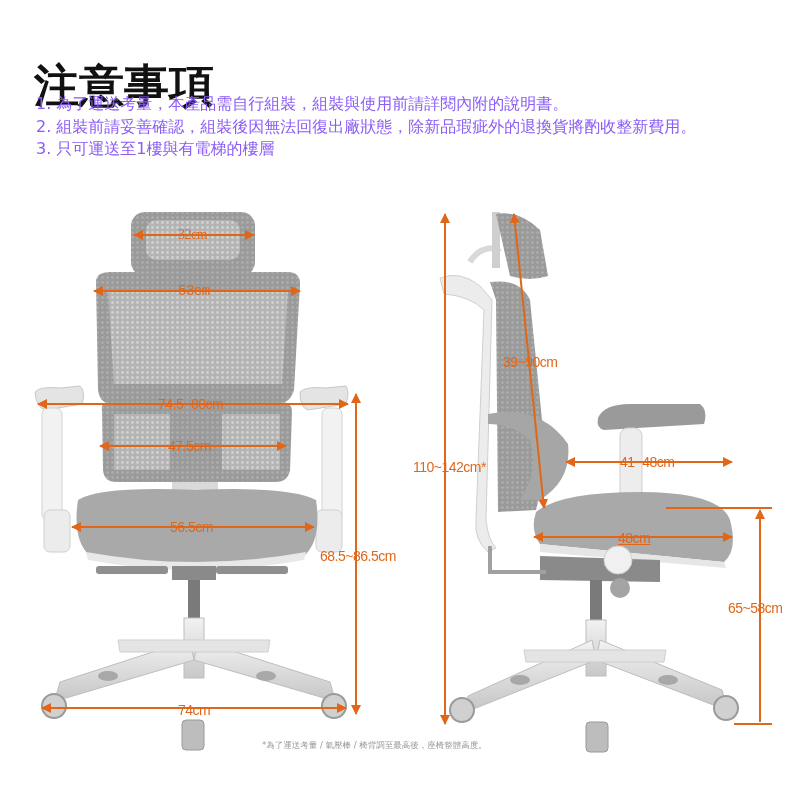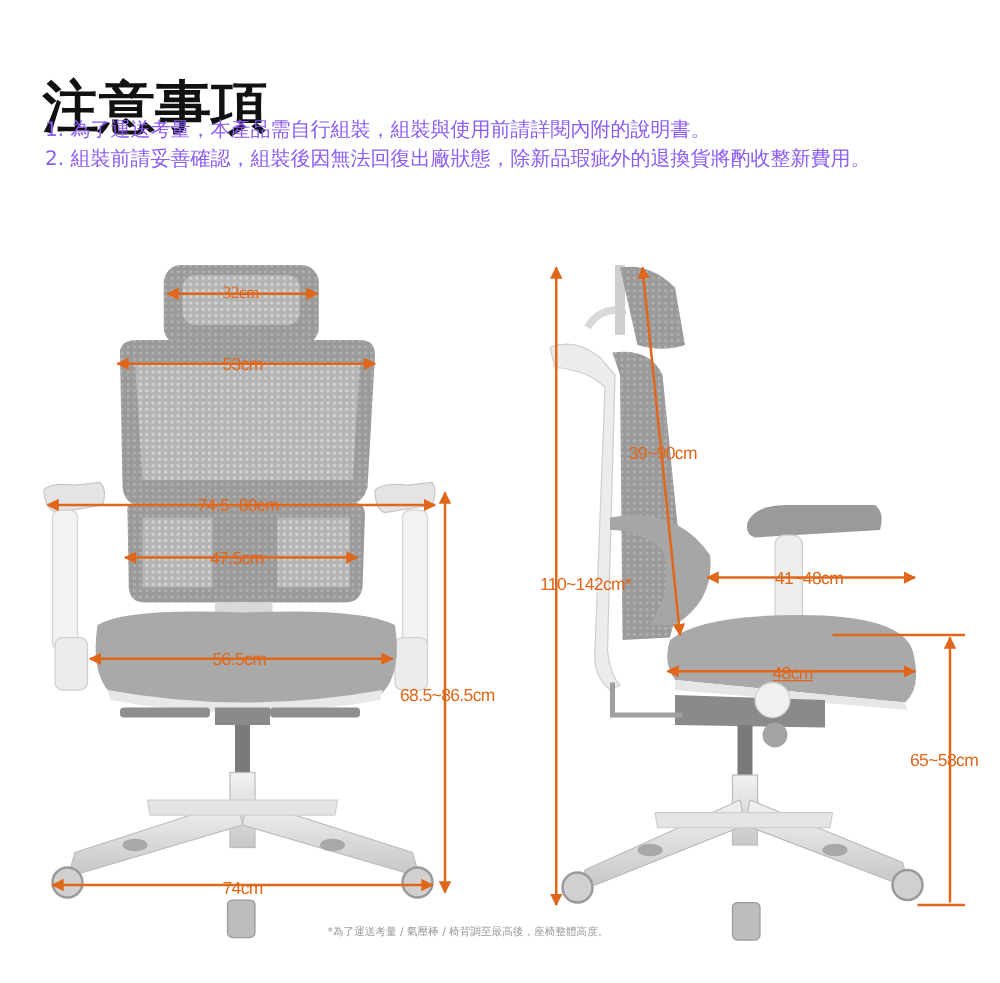--- a/index.html
+++ b/index.html
@@ -15,20 +15,21 @@
   .footnote { position:absolute; left:262px; top:740px; font-size:8.5px; color:#9a9a9a; white-space:nowrap; }
 </style>
 </head>
 <body>
 
 <h1 class="title">注意事項</h1>
 
 <ul class="notes">
   <li>1. 為了運送考量，本產品需自行組裝，組裝與使用前請詳閱內附的說明書。</li>
   <li>2. 組裝前請妥善確認，組裝後因無法回復出廠狀態，除新品瑕疵外的退換貨將酌收整新費用。</li>
+  <li>3. 只可運送至1樓與有電梯的樓層</li>
 </ul>
 
 <svg class="figure" viewBox="0 190 800 596" width="800" height="596" xmlns="http://www.w3.org/2000/svg">
   <defs>
     <pattern id="mesh" width="5" height="5" patternUnits="userSpaceOnUse">
       <rect width="5" height="5" fill="#b4b4b4"></rect>
       <circle cx="2.5" cy="2.5" r="1.4" fill="#d2d2d2"></circle>
     </pattern>
     <pattern id="meshDark" width="5" height="5" patternUnits="userSpaceOnUse">
       <rect width="5" height="5" fill="#9a9a9a"></rect>
@@ -136,26 +137,26 @@
     <line x1="514" y1="214" x2="544" y2="508" marker-start="url(#ah)" marker-end="url(#ah)"></line>
     <line x1="566" y1="462" x2="732" y2="462" marker-start="url(#ah)" marker-end="url(#ah)"></line>
     <line x1="534" y1="537" x2="732" y2="537" marker-start="url(#ah)" marker-end="url(#ah)"></line>
     <line x1="666" y1="508" x2="772" y2="508"></line>
     <line x1="760" y1="510" x2="760" y2="722" marker-start="url(#ah)"></line>
     <line x1="734" y1="724" x2="772" y2="724"></line>
   </g>
 </svg>
 
 <span class="dim" style="left:178px;top:227px;font-family:Liberation Serif, serif;">32cm</span>
-<span class="dim" style="left:178px;top:283px;">53cm</span>
+<span class="dim" style="left:178px;top:283px;font-family:Liberation Mono, monospace;">53cm</span>
 <span class="dim" style="left:158px;top:396px;">74.5~80cm</span>
 <span class="dim" style="left:168px;top:438px;">47.5cm</span>
 <span class="dim" style="left:170px;top:519px;">56.5cm</span>
 <span class="dim" style="left:320px;top:548px;">68.5~86.5cm</span>
 <span class="dim" style="left:178px;top:702px;text-align:right;">74cm</span>
 
-<span class="dim" style="left:432px;top:459px;">110~142cm*</span>
+<span class="dim" style="left:413px;top:459px;">110~142cm*</span>
 <span class="dim" style="left:503px;top:354px;">39~90cm</span>
 <span class="dim" style="left:620px;top:454px;">41~48cm</span>
 <span class="dim" style="left:618px;top:530px;text-decoration:underline;">48cm</span>
 <span class="dim" style="left:728px;top:600px;">65~58cm</span>
 
 <div class="footnote">*為了運送考量 / 氣壓棒 / 椅背調至最高後，座椅整體高度。</div>
 
 </body></html>

